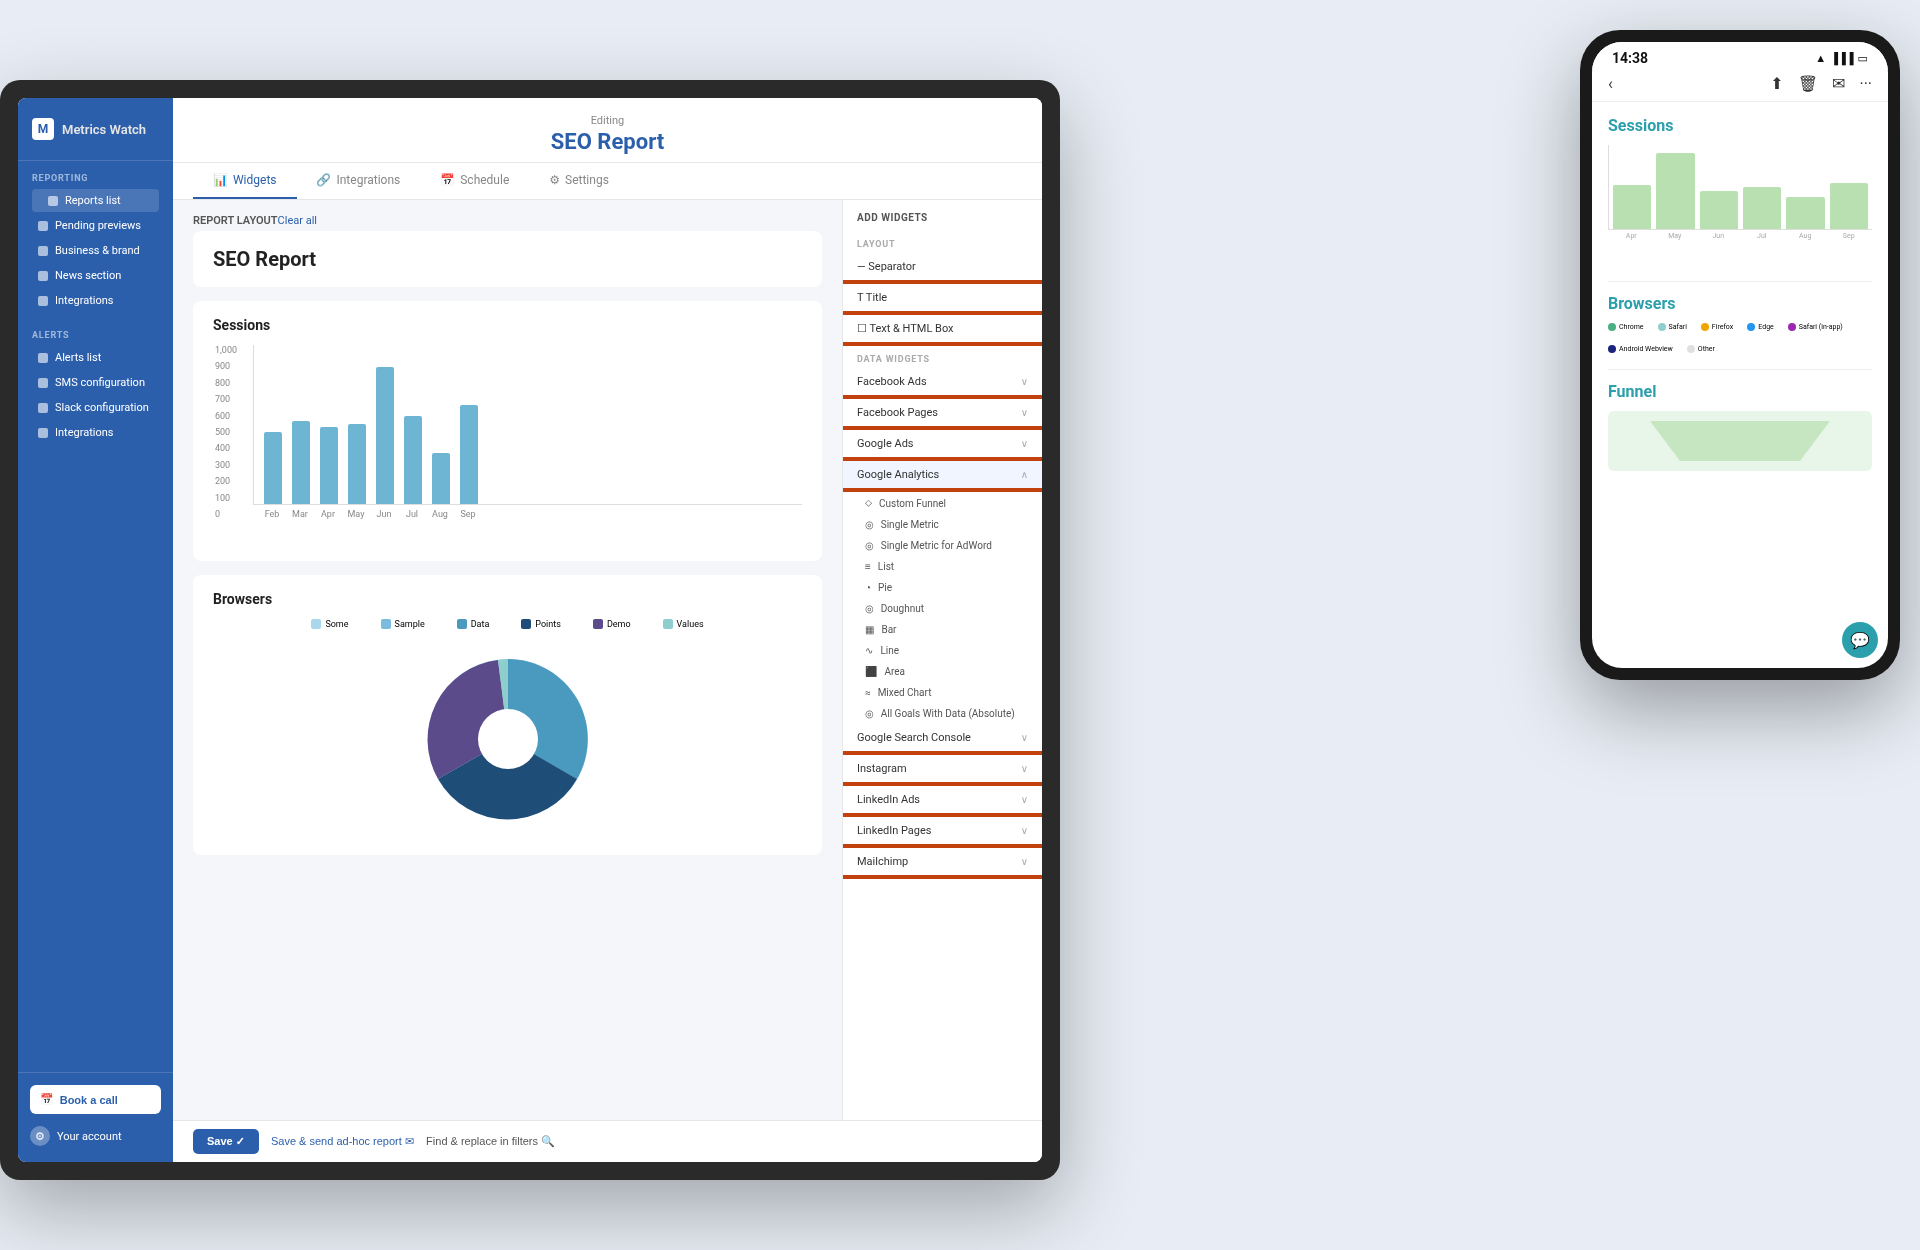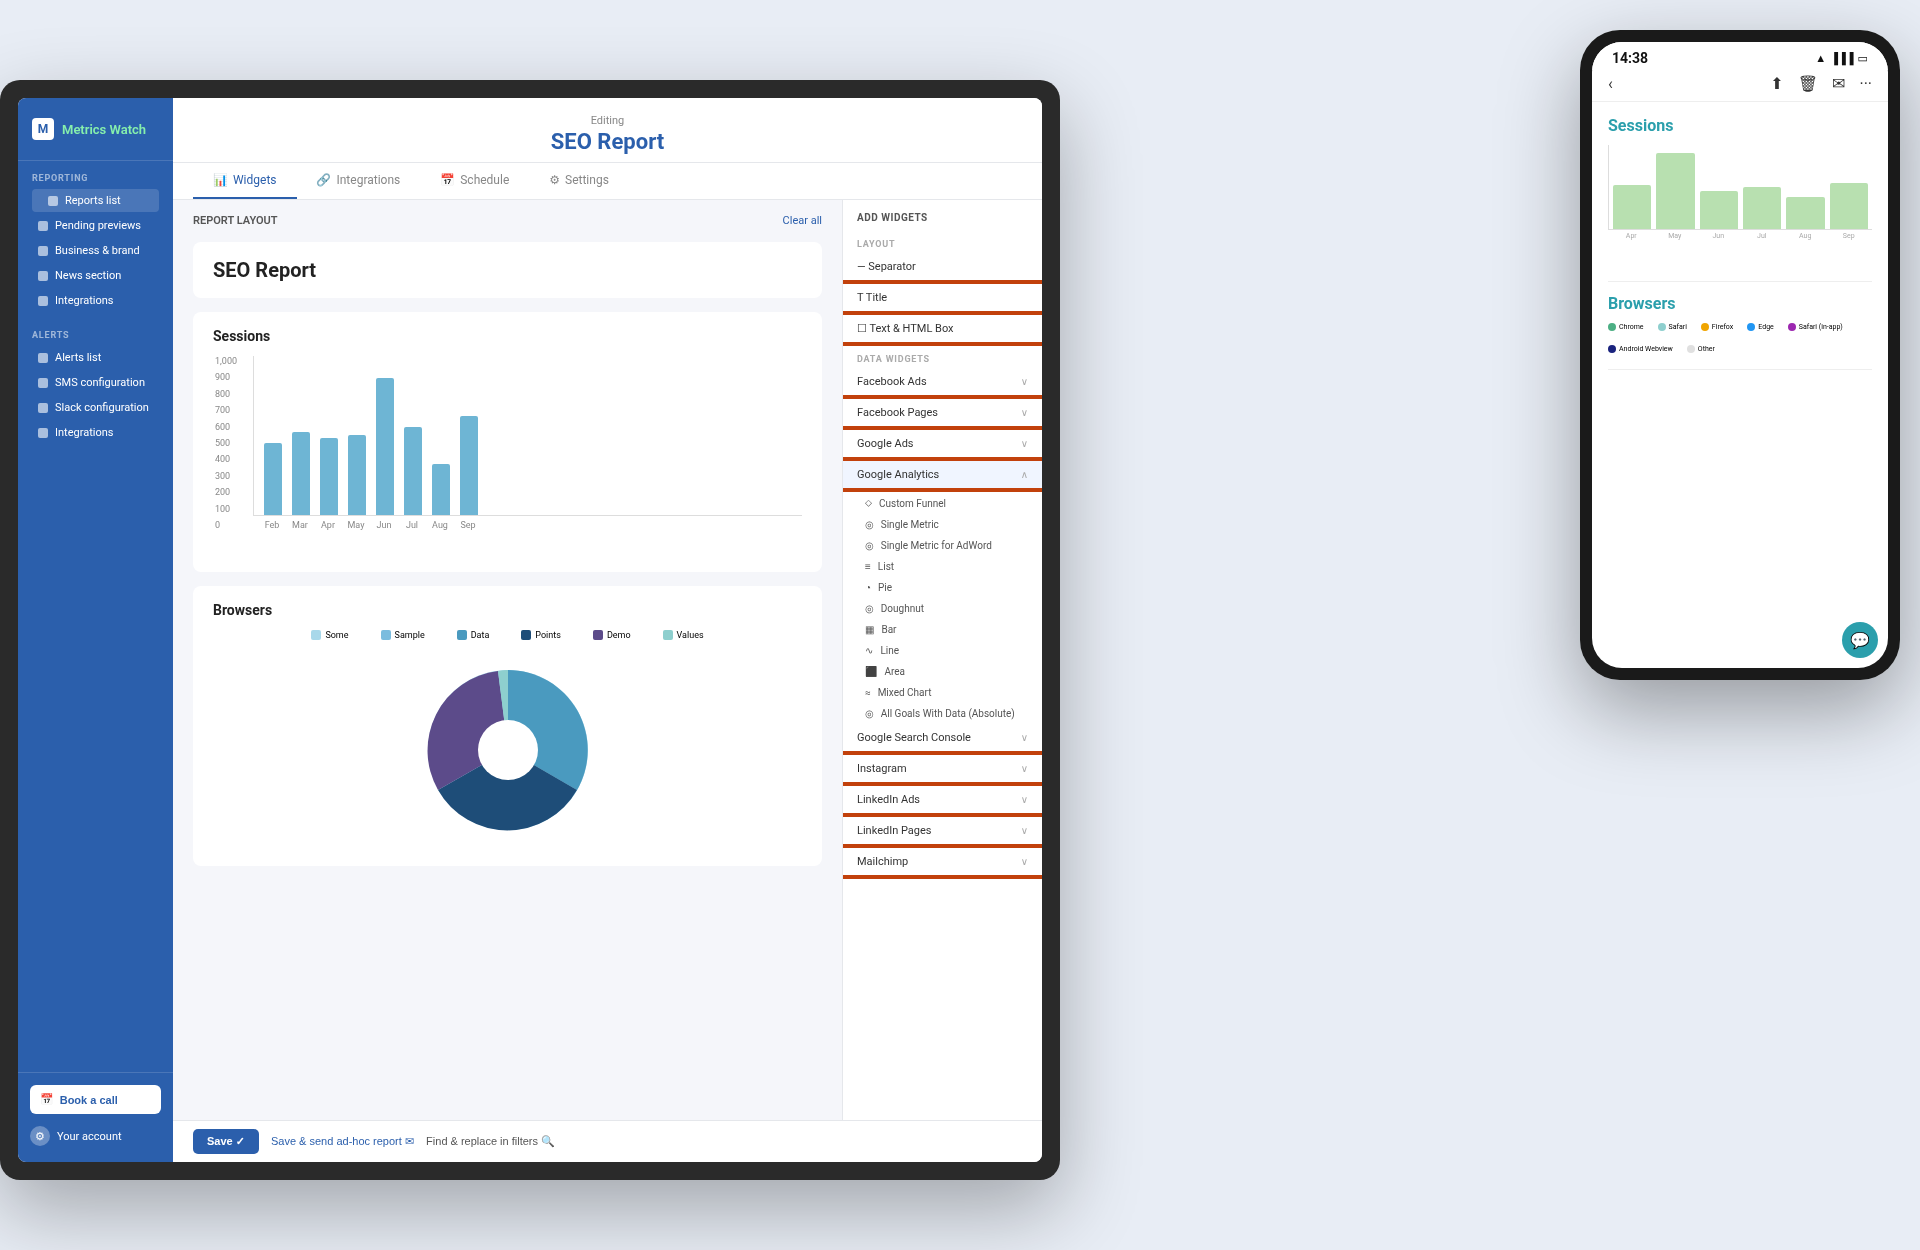--- a/index.html
+++ b/index.html
@@ -59,21 +59,21 @@
       background: white;
       border-radius: 4px;
       display: flex;
       align-items: center;
       justify-content: center;
       font-size: 12px;
       color: #2b5fac;
       font-weight: bold;
     }
     .sidebar-logo-text {
-      color: #86efac;
+      color: #e5e5e5;
       font-size: 13px;
       font-weight: 600;
     }
     .sidebar-section {
       padding: 12px 14px 4px 14px;
     }
     .sidebar-section-label {
       color: rgba(255,255,255,0.55);
       font-size: 9px;
       font-weight: 700;
@@ -191,23 +191,23 @@
 
     
     .report-area {
       flex: 1;
       padding: 14px 20px;
       overflow-y: auto;
       background: #f5f6fa;
     }
     .report-toolbar {
       display: flex;
-      justify-content: space-between;
-      align-items: center;
-      margin-bottom: 15px;
+      justify-content: flex-start;
+      align-items: center;
+      margin-bottom: 4px;
     }
     .report-layout-label { font-size: 11px; font-weight: 600; color: #555; }
     .clear-all-btn { font-size: 11px; color: #2b5fac; cursor: pointer; }
     .report-card {
       background: white;
       border-radius: 8px;
       padding: 16px 20px;
       margin-bottom: 14px;
     }
     .report-title {
@@ -875,19 +875,27 @@
             </div>
           <div class="phone-legend-item">
               <div class="phone-legend-dot" style="background:#e0e0e0;"></div>
               <span>Other</span>
             </div>
         </div>
       </div>
 
       <div class="phone-divider"></div>
 
+      <div>
+        <div class="phone-section-title">Funnel</div>
+        <div style="background:#e8f5e9;border-radius:6px;height:60px;display:flex;align-items:center;justify-content:center;">
+          <svg width="200" height="50" viewBox="0 0 200 50">
+            <path d="M10,5 L190,5 L160,45 L40,45 Z" fill="#b8e0b0" opacity="0.7"></path>
+          </svg>
+        </div>
+      </div>
     </div>
 
     <div class="chat-bubble">
       <span>💬</span>
     </div>
   </div>
 </div>
 
 </body></html>

